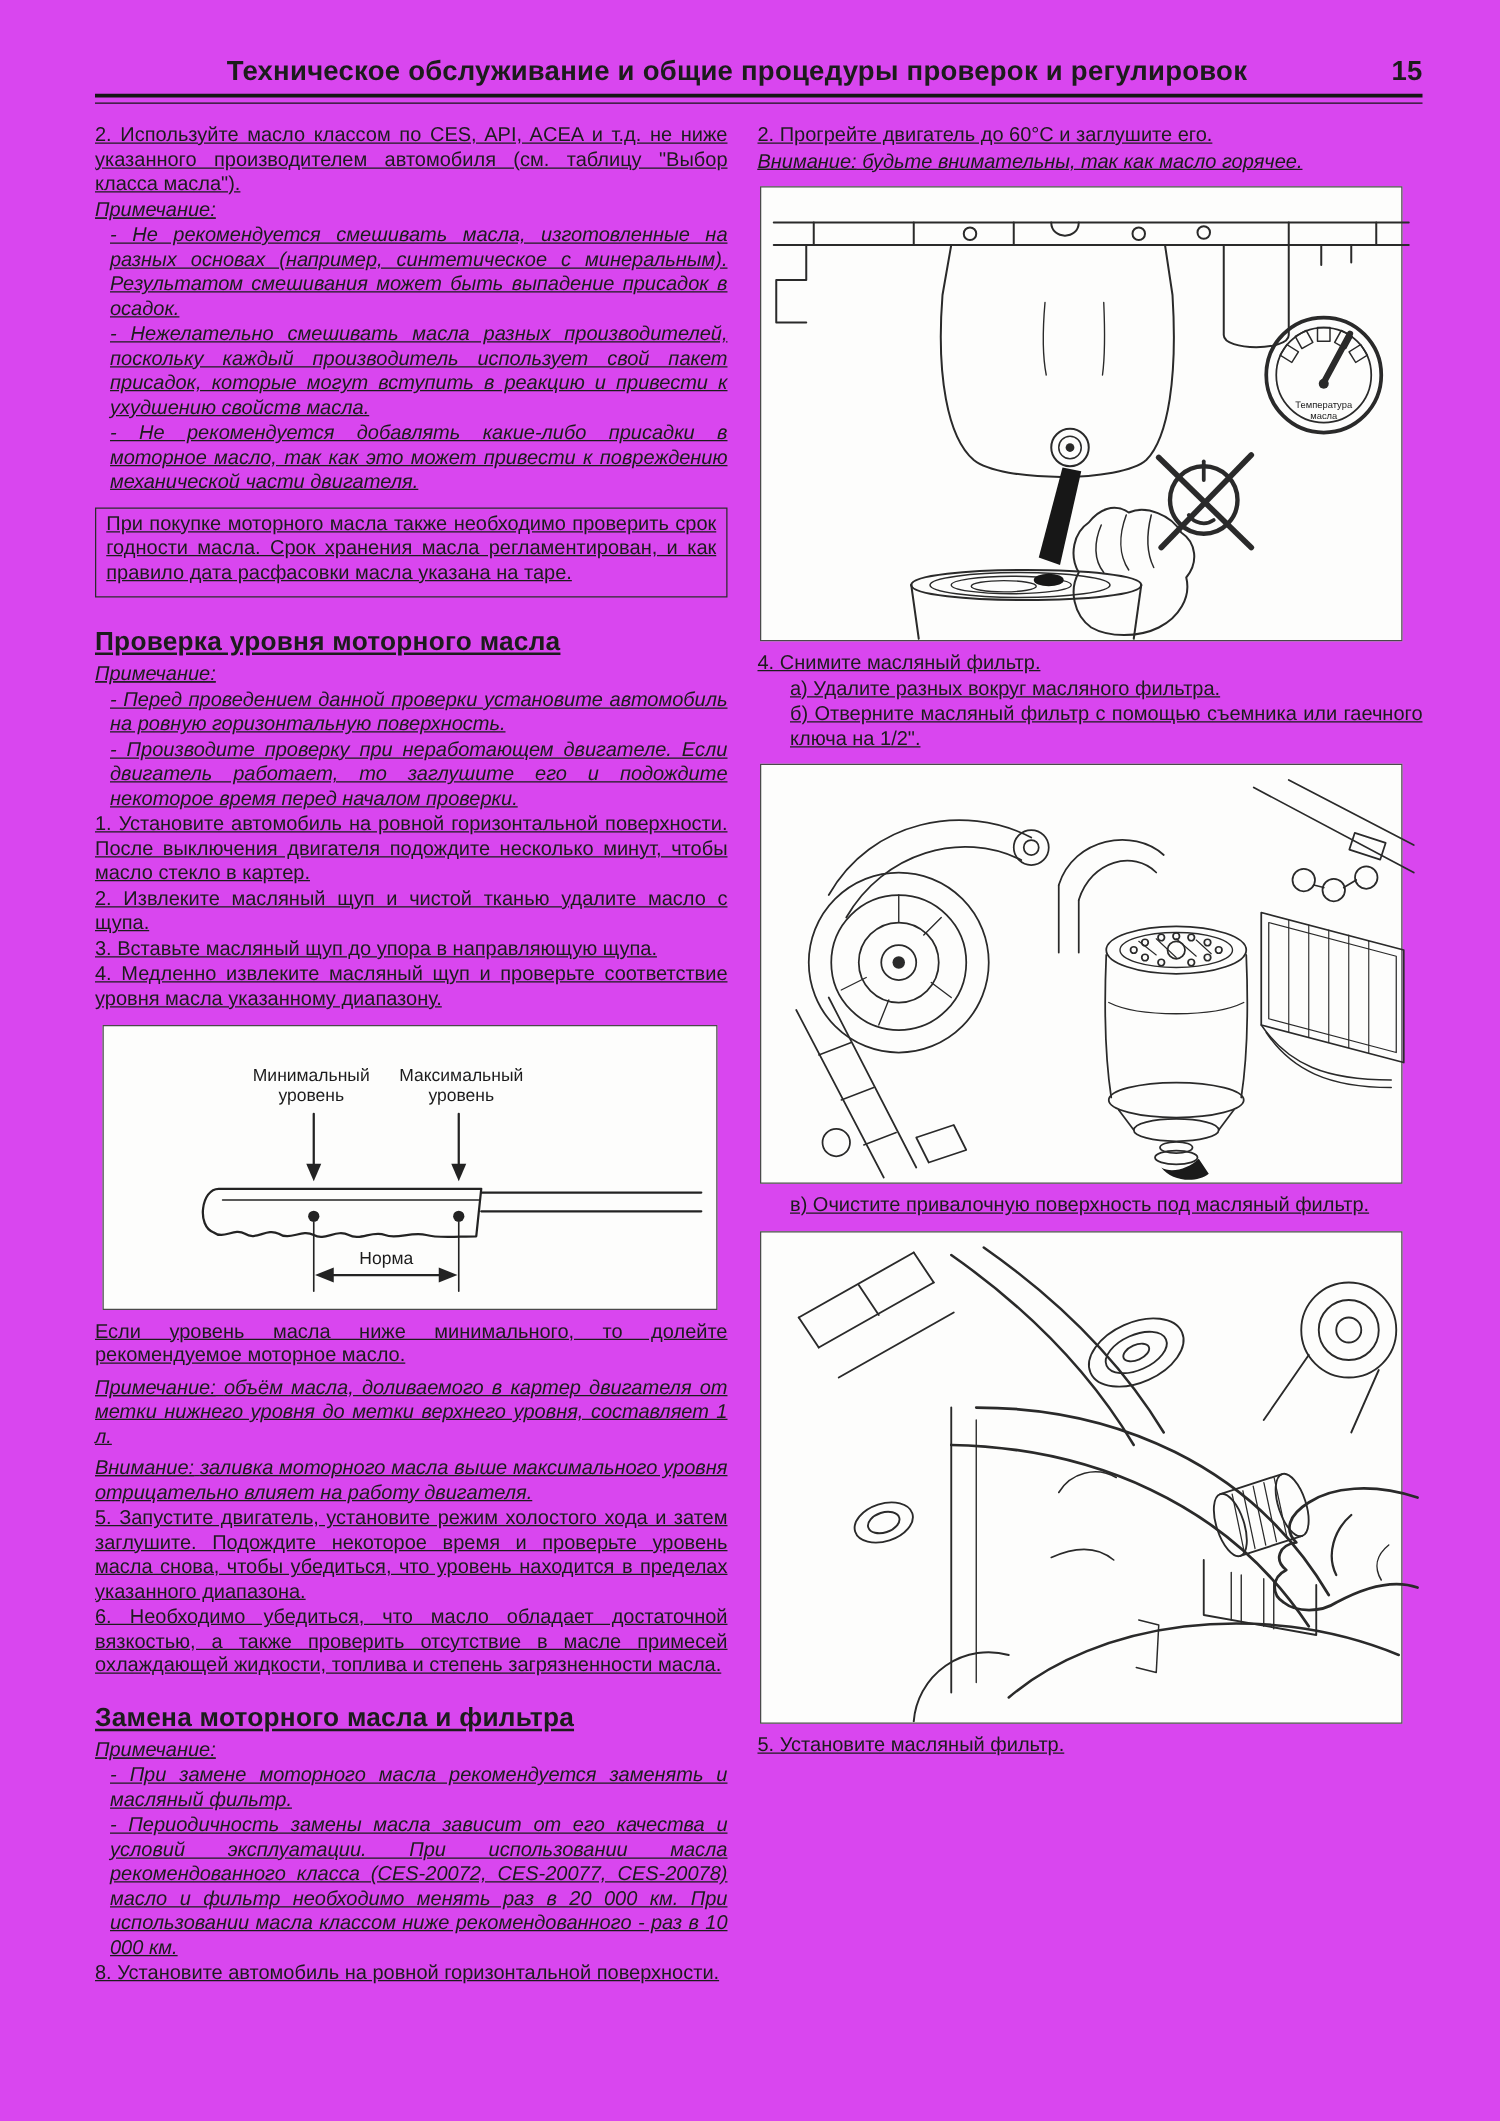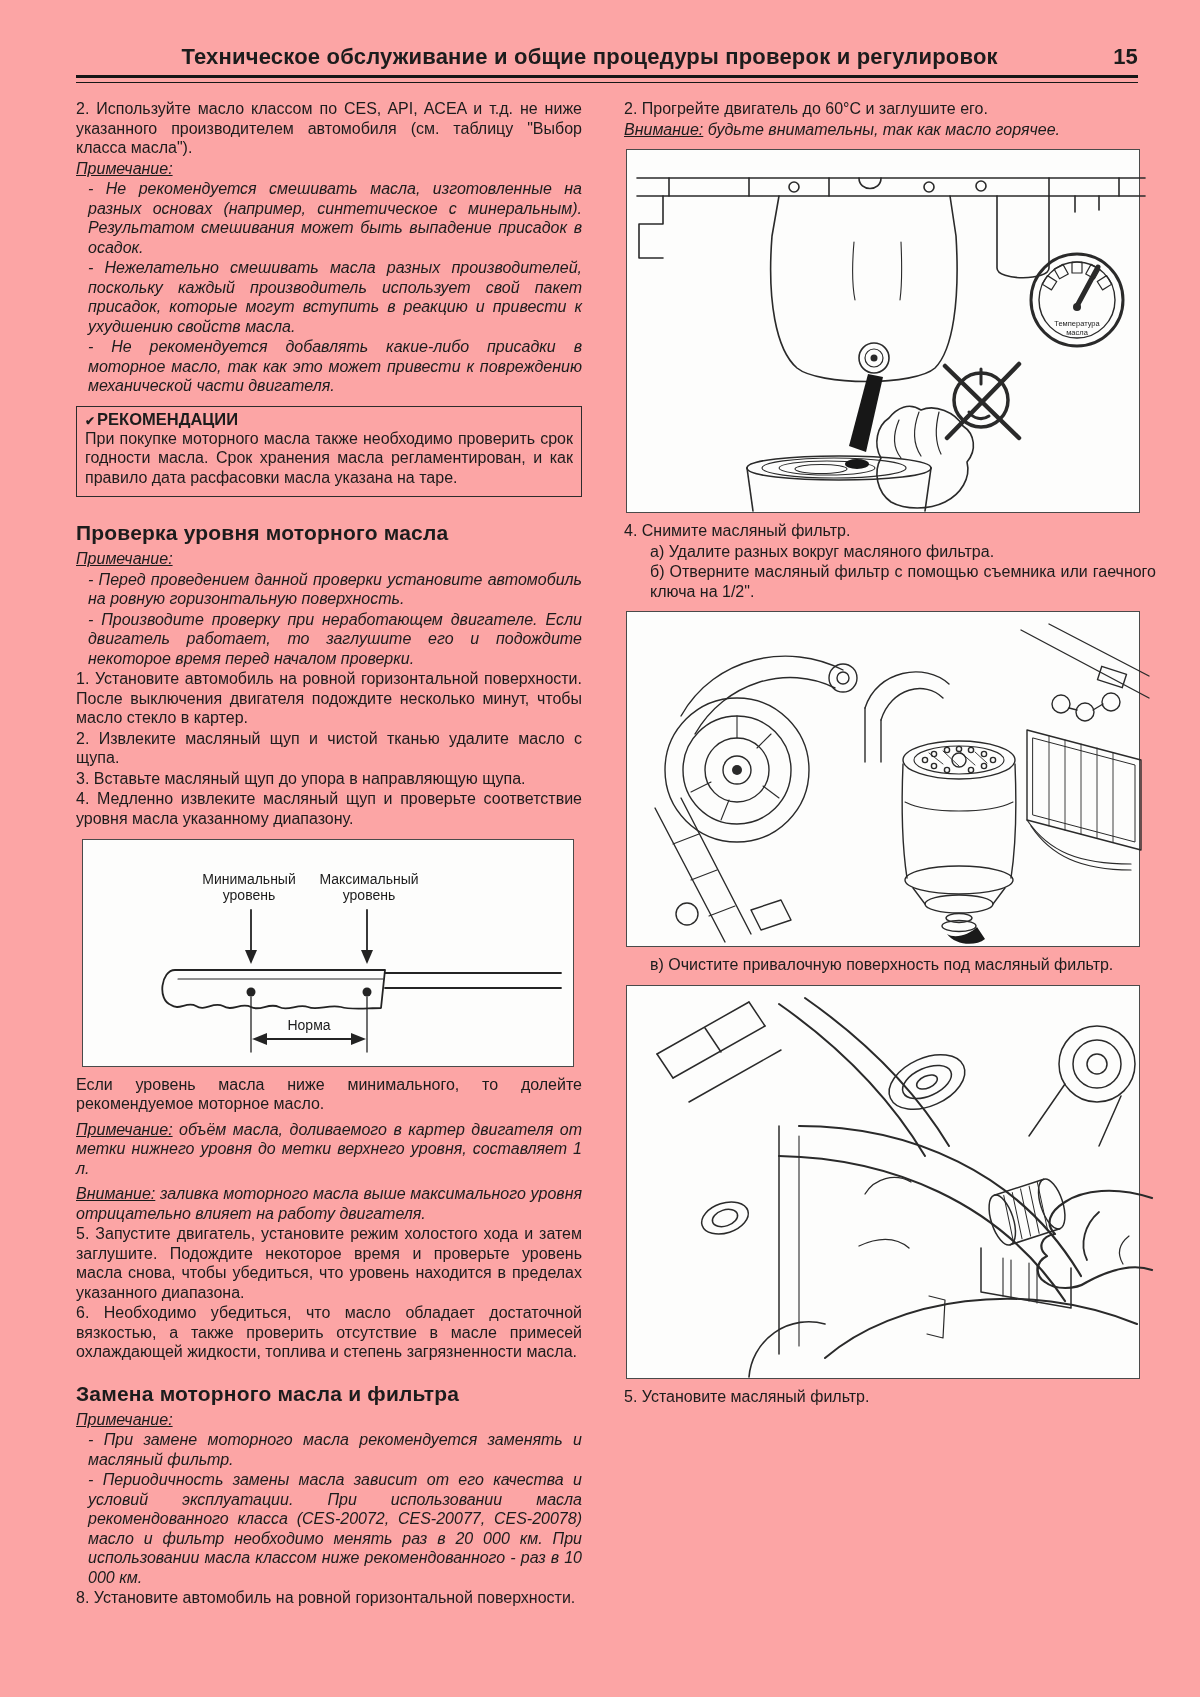--- a/index.html
+++ b/index.html
@@ -1,25 +1,25 @@
 <!DOCTYPE html>
 <html><head>
 <meta charset="utf-8">
 <style>
   html,body{margin:0;padding:0;background:#e9e9e6;}
   .page{
-    width:1200px;height:1697px;box-sizing:border-box;background:#fca5a5;
+    width:1200px;height:1697px;box-sizing:border-box;background:#d946ef;
     margin:0 auto;padding:44px 62px 0 76px;
     font-family:"Liberation Sans", sans-serif;color:#1c1c1c;overflow:hidden;
   }
   .header{display:flex;align-items:baseline;font-weight:bold;font-size:22px;letter-spacing:.2px;}
   .header .t{flex:1;text-align:center;}
   .header .num{padding-left:10px;}
   .rule{border-top:3px solid #161616;border-bottom:1.5px solid #161616;height:4px;margin:5px 0 16px;}
-  .cols{display:flex;gap:42px;}
+  .cols{display:flex;gap:24px;text-decoration:underline;}
   .colL{width:506px;}
   .colR{width:532px;}
   .p{margin:0 0 1px;font-size:16px;line-height:1.22;text-align:justify;}
   .it{font-style:italic;}
   .lead{text-decoration:underline;}
   .nitem{padding-left:12px;}
   .sub{padding-left:26px;}
   h2{font-size:21px;margin:24px 0 4px;letter-spacing:.2px;}
   h2.h2b{margin-top:20px;}
   .recbox{border:1.6px solid #2c2c2c;padding:3px 8px 8px;margin:10px 0 6px;}
@@ -46,21 +46,20 @@
     <div class="colL">
 
       <p class="p">2. Используйте масло классом по CES, API, ACEA и т.д. не ниже указанного производителем автомобиля (см. таблицу "Выбор класса масла").</p>
 
       <p class="p it"><span class="lead">Примечание:</span></p>
       <p class="p it nitem">- Не рекомендуется смешивать масла, изготовленные на разных основах (например, синтетическое с минеральным). Результатом смешивания может быть выпадение присадок в осадок.</p>
       <p class="p it nitem">- Нежелательно смешивать масла разных производителей, поскольку каждый производитель использует свой пакет присадок, которые могут вступить в реакцию и привести к ухудшению свойств масла.</p>
       <p class="p it nitem">- Не рекомендуется добавлять какие-либо присадки в моторное масло, так как это может привести к повреждению механической части двигателя.</p>
 
       <div class="recbox">
-        <div class="btitle"><span class="recicon">✔</span><span>РЕКОМЕНДАЦИИ</span></div>
         <p class="p">При покупке моторного масла также необходимо проверить срок годности масла. Срок хранения масла регламентирован, и как правило дата расфасовки масла указана на таре.</p>
       </div>
 
       <h2>Проверка уровня моторного масла</h2>
       <p class="p it"><span class="lead">Примечание:</span></p>
       <p class="p it nitem">- Перед проведением данной проверки установите автомобиль на ровную горизонтальную поверхность.</p>
       <p class="p it nitem">- Производите проверку при неработающем двигателе. Если двигатель работает, то заглушите его и подождите некоторое время перед началом проверки.</p>
       <p class="p">1. Установите автомобиль на ровной горизонтальной поверхности. После выключения двигателя подождите несколько минут, чтобы масло стекло в картер.</p>
       <p class="p">2. Извлеките масляный щуп и чистой тканью удалите масло с щупа.</p>
       <p class="p">3. Вставьте масляный щуп до упора в направляющую щупа.</p>

